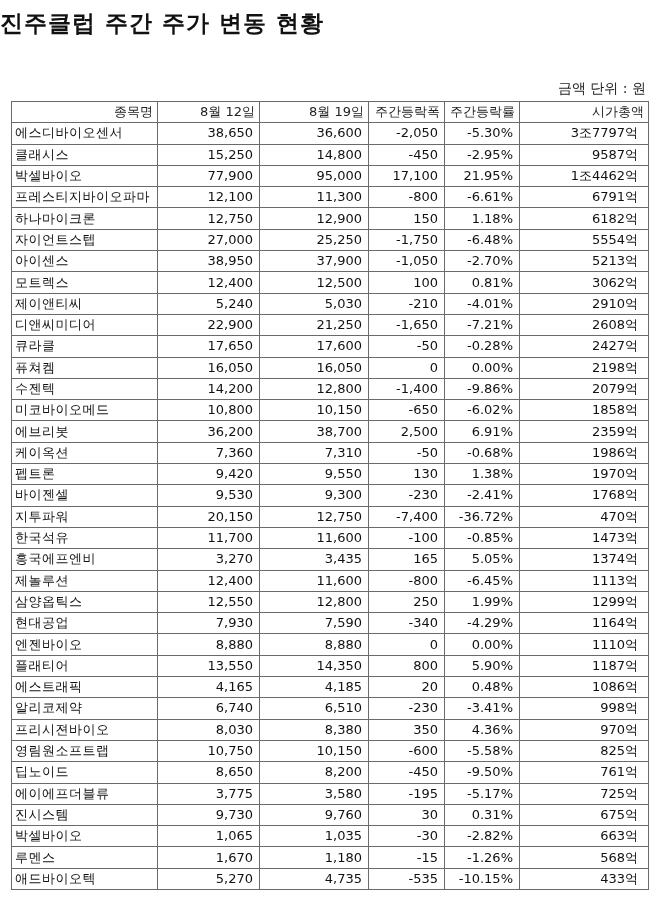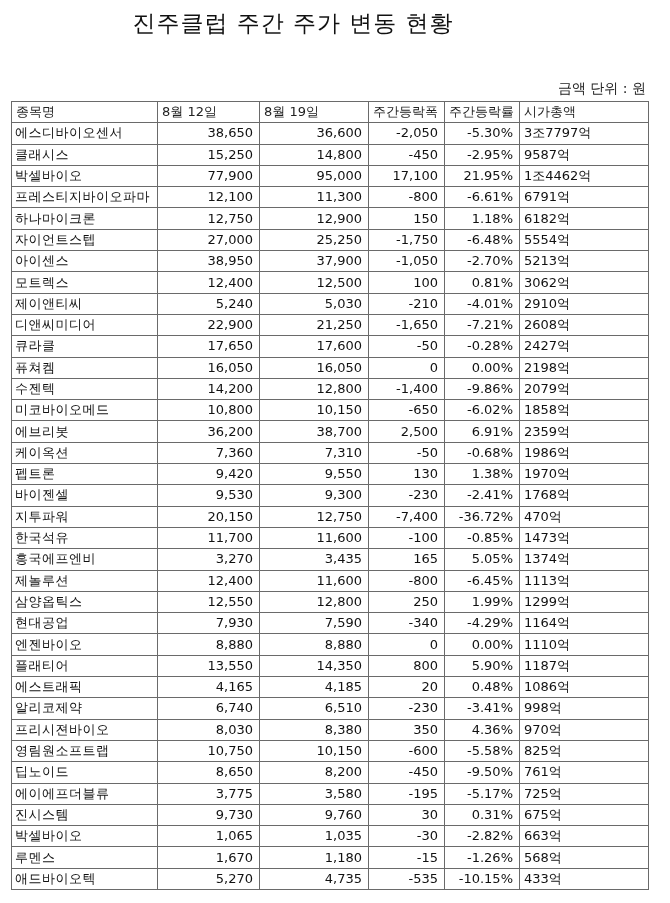--- a/index.html
+++ b/index.html
@@ -13,23 +13,22 @@
       position: relative;
       overflow: hidden;
       font-family: "DejaVu Sans", "Liberation Sans", sans-serif;
       color: #111111;
     }
     .title {
       position: absolute;
       top: 8px;
       left: 0;
       width: 586px;
-      text-align: center;
       font-size: 23px;
-      font-weight: normal;
+      font-weight: bold;
       letter-spacing: 1px;
       color: #111;
     }
     .unit {
       position: absolute;
       top: 80px;
       right: 24px;
       font-size: 14px;
       color: #222;
     }
@@ -46,34 +45,35 @@
     table.stock-table td {
       border: 1px solid #6a6a6a;
       height: 20.3px;
       padding: 0 4px;
       line-height: 20px;
       white-space: nowrap;
       overflow: hidden;
       font-weight: normal;
     }
     table.stock-table th {
-      text-align: left;
+      text-align: right;
       color: #222;
     }
     table.stock-table td.name {
       text-align: left;
       padding-left: 3px;
       letter-spacing: 0.5px;
       margin-left: 40px;
     }
     table.stock-table td.num {
       text-align: right;
       padding-right: 6px;
     }
     table.stock-table td.cap {
+      text-align: right;
       padding-right: 10px;
     }
   </style>
 </head>
 <body>
 
 <div class="title">진주클럽 주간 주가 변동 현황</div>
 <div class="unit">금액 단위 : 원</div>
 
 <table class="stock-table">

